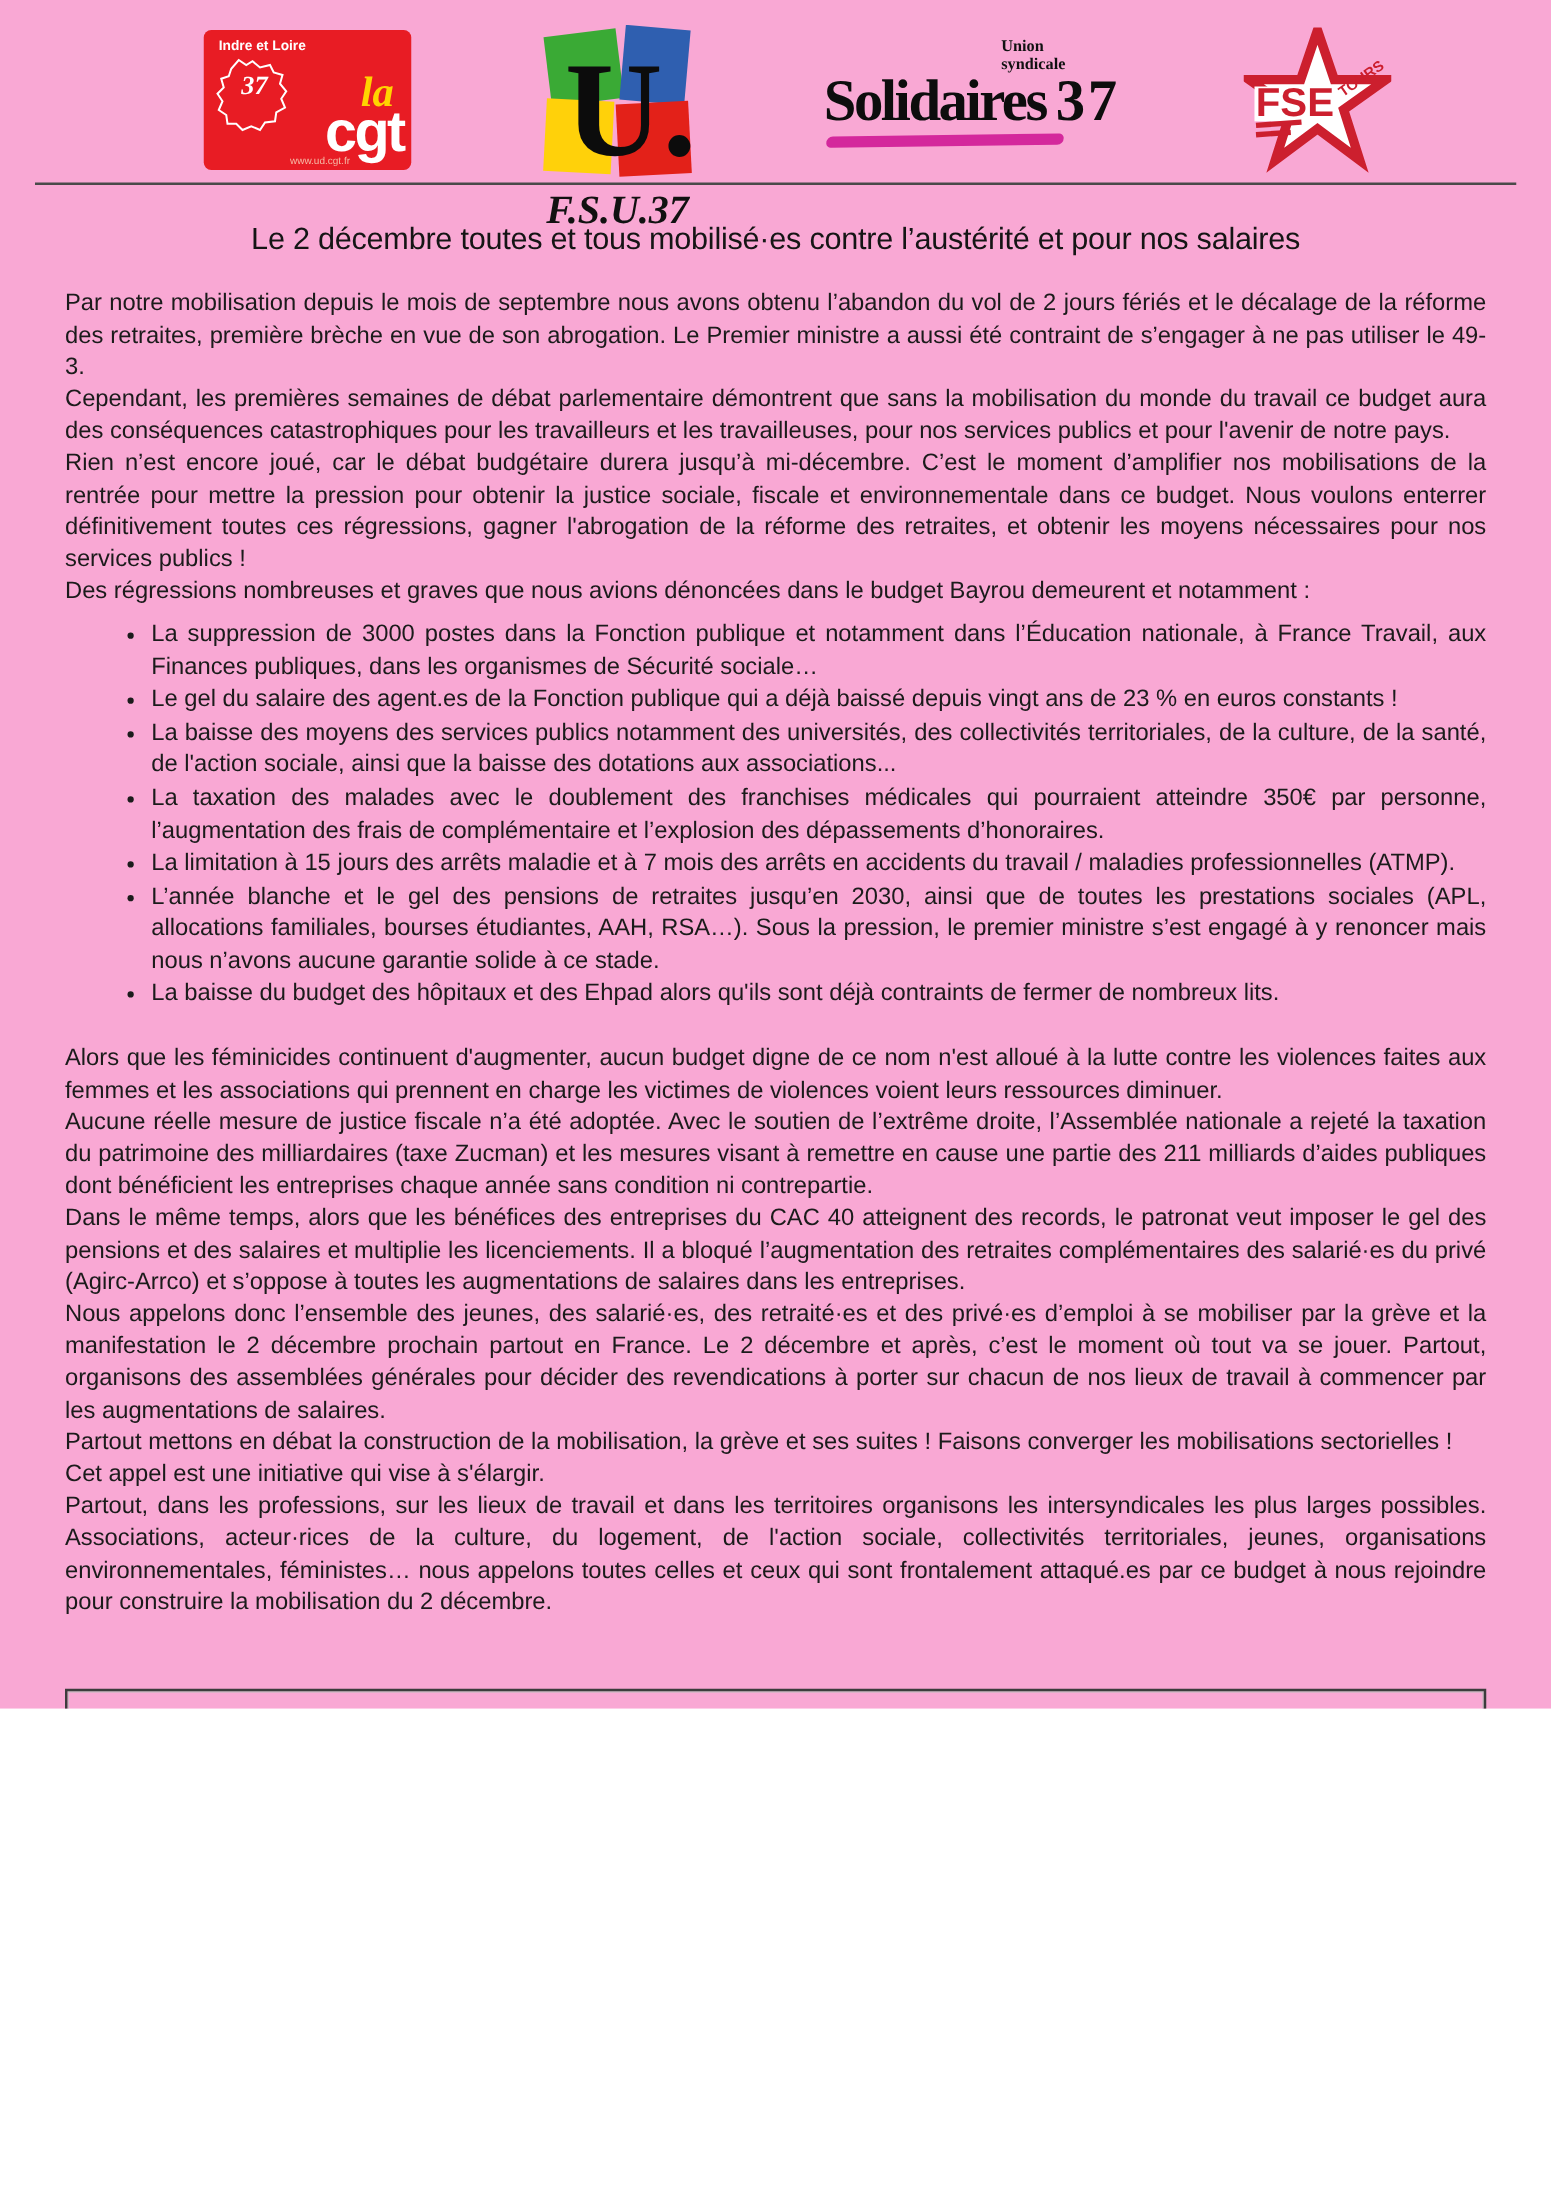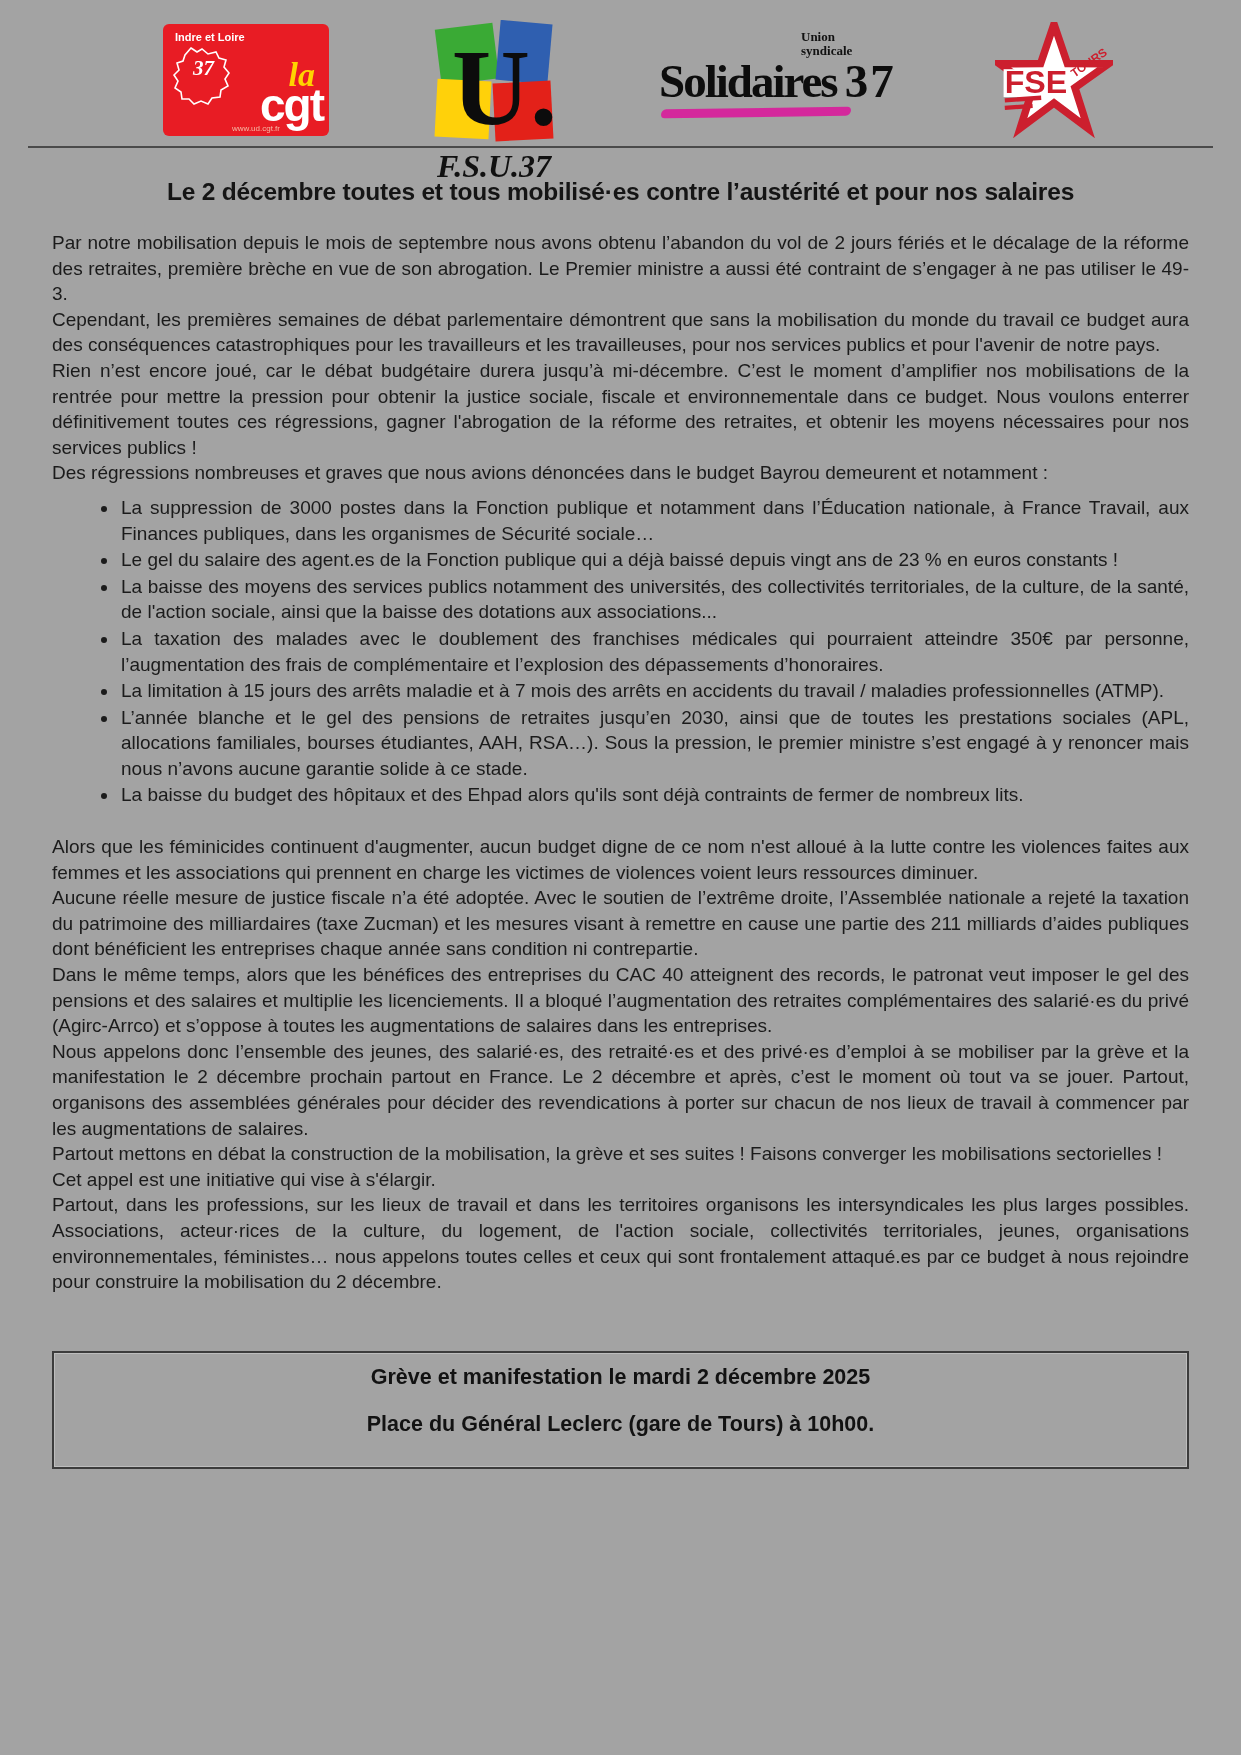--- a/index.html
+++ b/index.html
@@ -1,18 +1,18 @@
 <!DOCTYPE html>
 <html lang="fr"><head>
 <meta charset="utf-8">
 <style>
   html,body { margin:0; padding:0; background:#ffffff; }
   .page {
-    position:relative; width:1241px; height:1755px; margin:0 auto;
-    background:#a3a3a3; overflow:hidden; color:#1b1b1b;
+    position:relative; width:1241px; height:1367px; margin:0 auto;
+    background:#f9a8d4; overflow:hidden; color:#1b1b1b;
     font-family:"Liberation Sans", sans-serif;
   }
 
   
   .logo-row {
     display:flex; justify-content:space-between; align-items:flex-start;
     padding:24px 128px 0 163px; height:122px;
   }
   .logo-cgt {
     position:relative; width:166px; height:112px; background:#e81c24;
@@ -54,21 +54,21 @@
   }
 
   .logo-fse { width:118px; height:118px; flex:none; margin-top:-2px; }
 
   
   .dateline { text-align:right; font-size:18px; padding:0 60px 4px 0; margin-top:-6px; }
   .rule { border:none; border-top:2.5px solid #4a4a4a; margin:0 28px; }
 
   
   .title {
-    text-align:center; font-size:24.5px; font-weight:bold; color:#151515;
+    text-align:center; font-size:24.5px; font-weight:normal; color:#151515;
     margin:30px 60px 24px 60px; letter-spacing:-0.2px;
   }
 
   
   .body-text { margin:0 52px; font-size:19px; line-height:25.6px; text-align:justify; color:#1b1b1b; }
   .body-text p { margin:0; }
   ul.bullets { margin:9px 0 0 0; padding-left:67px; }
   ul.bullets li { text-align:justify; padding-left:2px; margin:0 0 1px 0; }
   .gap { height:25px; }
 

